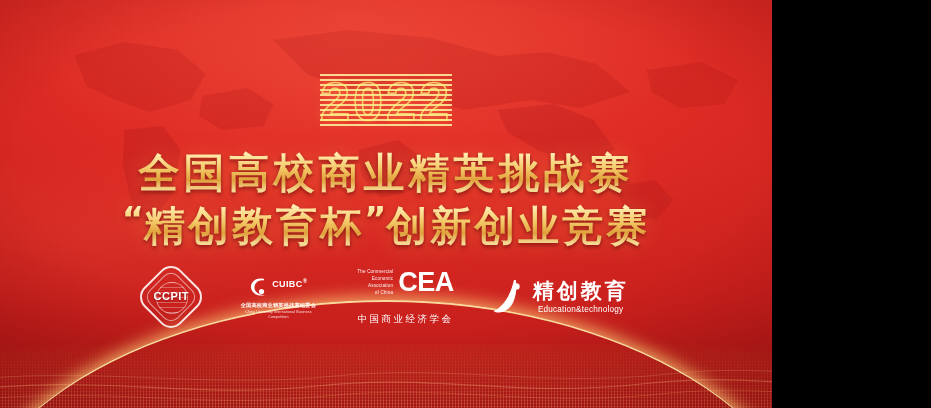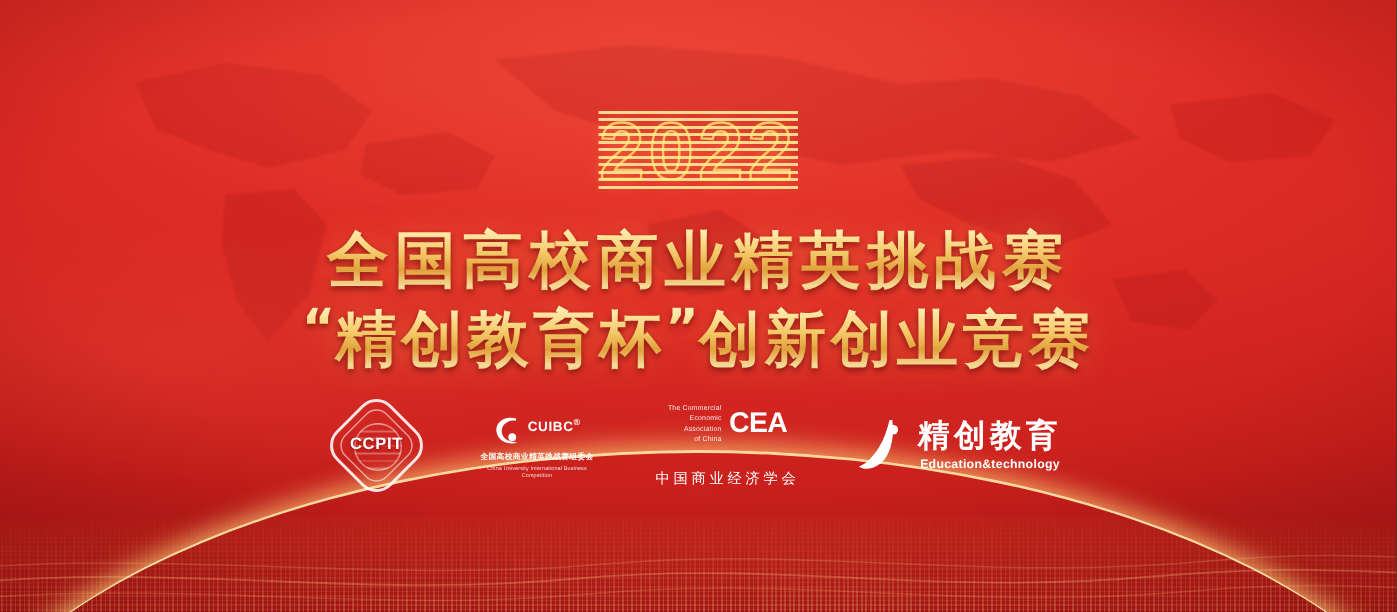--- a/index.html
+++ b/index.html
@@ -1,20 +1,20 @@
 <!DOCTYPE html>
 <html><head>
 <meta charset="utf-8">
 <style>
   html,body{margin:0;padding:0;background:#000;}
   body{font-family:"Liberation Sans",sans-serif;}
 
   #poster{
     position:relative;
-    width:931px;height:408px;
+    width:772px;height:408px;
     overflow:hidden;
     background:
       radial-gradient(120% 90% at 50% 18%, #e8392e 0%, #de2c25 34%, #c71f1c 72%, #9e1513 100%);
   }
 
   
   .bg-vignette{
     position:absolute;inset:0;
     background:radial-gradient(125% 105% at 50% 40%, rgba(0,0,0,0) 38%, rgba(110,8,8,.42) 78%, rgba(80,4,4,.72) 100%);
     pointer-events:none;
@@ -144,39 +144,39 @@
   .cuibc .en{font-size:3.6px;letter-spacing:.1px;line-height:1.5;opacity:.85;}
 
   
   .cea{display:flex;flex-direction:column;align-items:center;color:#fff;}
   .cea .row{display:flex;align-items:center;gap:5px;}
   .cea .sub{
     text-align:right;font-size:4.6px;line-height:1.55;letter-spacing:.15px;opacity:.92;
     font-family:"Liberation Sans",sans-serif;max-width:44px;
   }
   .cea .big{
-    font-size:19px;font-weight:700;letter-spacing:-.5px;line-height:1;
+    font-size:27px;font-weight:700;letter-spacing:-.5px;line-height:1;
     font-family:"Liberation Sans",sans-serif;
     text-align:right;
   }
   .cea .cn{
     font-size:9.5px;letter-spacing:2.5px;margin-top:17px;
     font-family:"DejaVu Sans","Liberation Sans",sans-serif;font-weight:500;
   }
 
   
   .jc{display:flex;align-items:center;gap:9px;color:#fff;}
   .jc .mark{width:32px;height:40px;display:block;}
   .jc .words{display:flex;flex-direction:column;align-items:center;}
   .jc .cn{
     font-size:21px;font-weight:700;letter-spacing:3px;line-height:1.05;
-    font-family:Liberation Sans, sans-serif;
+    font-family:Liberation Serif, serif;
     text-align:right;
   }
-  .jc .en{font-size:8.2px;font-weight:700;letter-spacing:.2px;margin-top:2px;}
+  .jc .en{font-size:8.2px;font-weight:400;letter-spacing:.2px;margin-top:2px;}
 </style>
 </head>
 <body>
 
 <div id="poster">
 
   <div class="worldmap">
     <svg viewBox="0 0 931 408" preserveAspectRatio="none" aria-hidden="true">
       <path class="wm" d="M90 55 L150 42 L215 50 L248 74 L230 100 L180 112 L140 100 L104 86 Z"></path>
       <path class="wm2" d="M150 130 L196 126 L218 150 L206 196 L178 228 L158 200 L148 164 Z"></path>

